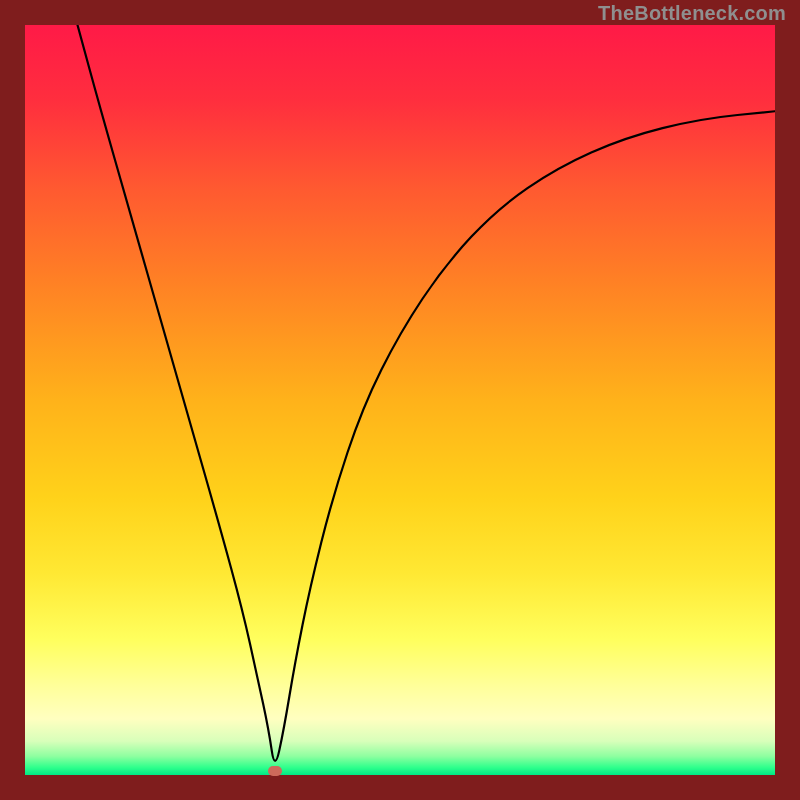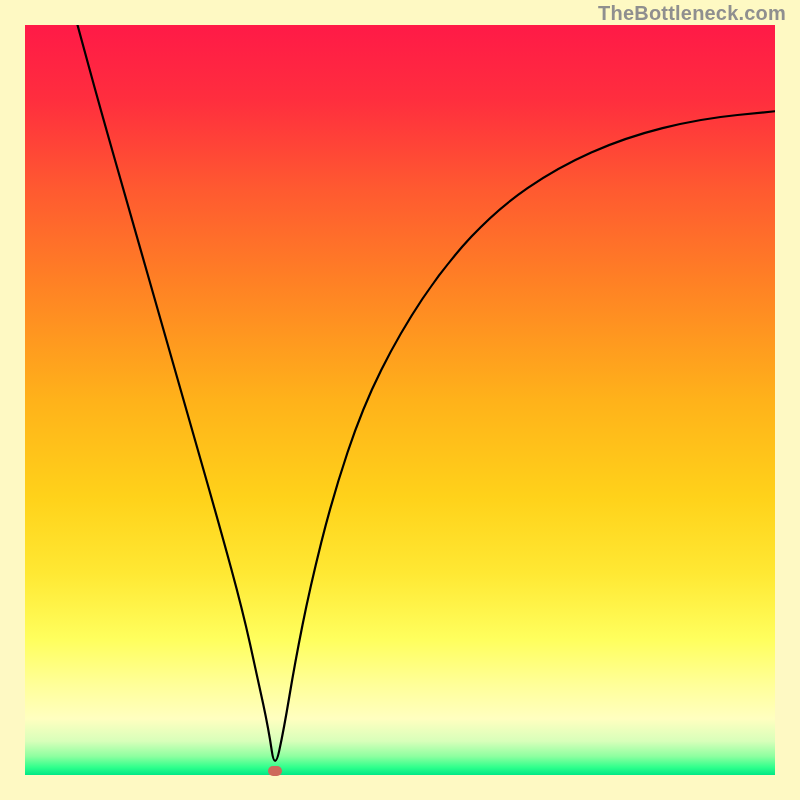--- a/index.html
+++ b/index.html
@@ -9,21 +9,21 @@
     height: 800px;
     background: #000;
     overflow: hidden;
   }
   .frame {
     position: absolute;
     left: 0;
     top: 0;
     width: 800px;
     height: 800px;
-    background: #fef9c3;
+    background: #7f1d1d;
   }
   .plot {
     position: absolute;
     left: 25px;
     top: 25px;
     width: 750px;
     height: 750px;
   }
   .watermark {
     position: absolute;

